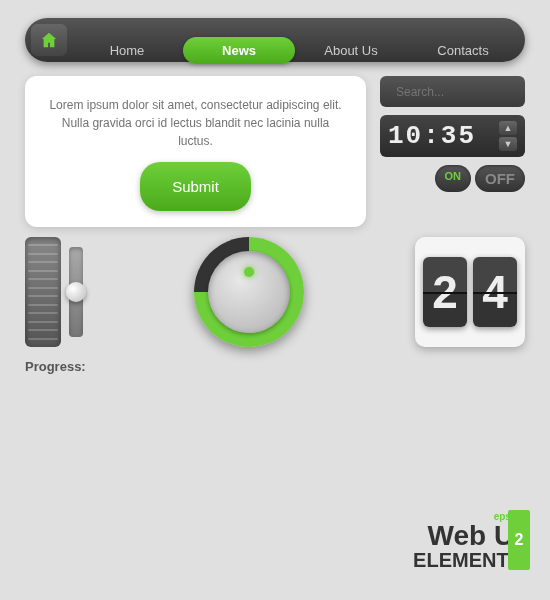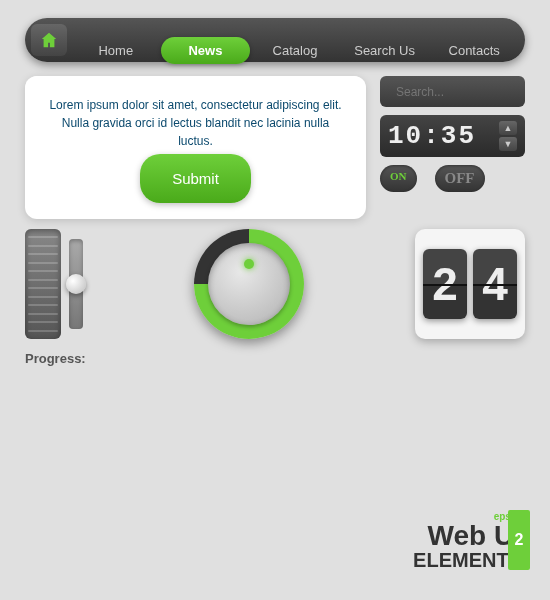--- a/index.html
+++ b/index.html
@@ -67,24 +67,24 @@
       border-radius: 12px;
       padding: 20px 18px 16px;
       box-shadow: 0 2px 8px rgba(0,0,0,0.15), inset 0 1px 0 rgba(255,255,255,0.8);
       display: flex;
       flex-direction: column;
       align-items: center;
       min-height: 130px;
     }
     .card-text {
       font-size: 12px;
-      color: #0c4a6e;
+      color: #737373;
       text-align: center;
       line-height: 1.5;
-      margin-bottom: 4px;
+      margin-bottom: 12px;
     }
     .submit-btn {
       background: linear-gradient(to bottom, #6ecf3a, #4aaa1a);
       color: #fff;
       border: none;
       border-radius: 20px;
       padding: 16px 32px;
       font-size: 15px;
       font-weight: normal;
       cursor: pointer;
@@ -158,22 +158,22 @@
       color: #ccc;
       font-size: 9px;
       display: flex;
       align-items: center;
       justify-content: center;
     }
 
     
     .toggle-row {
       display: flex;
-      gap: 18px;
-      font-family: Liberation Serif, serif;
+      gap: 4px;
+      justify-content: flex-end;
     }
     .toggle-on {
       background: linear-gradient(to bottom, #555, #333);
       border-radius: 14px;
       padding: 5px 10px;
       color: #6ecf3a;
       font-size: 11px;
       font-weight: bold;
       cursor: pointer;
       box-shadow: inset 0 1px 3px rgba(0,0,0,0.4);
@@ -437,22 +437,21 @@
 <body>
 
 <nav class="navbar">
   <div class="nav-home">
     <svg viewBox="0 0 20 20" fill="#6ecf3a">
       <path d="M10 2L2 9h2v9h5v-5h2v5h5V9h2L10 2z"></path>
     </svg>
   </div>
   <div class="nav-item">Home</div>
   <div class="nav-item active">News</div>
-  <div class="nav-item">Catalog</div>
-  <div class="nav-item">Search Us</div>
+  <div class="nav-item">About Us</div>
   <div class="nav-item">Contacts</div>
 </nav>
 
 <div class="main-area">
 
   <div class="content-card">
     <p class="card-text">Lorem ipsum dolor sit amet, consectetur adipiscing elit. Nulla gravida orci id lectus blandit nec lacinia nulla luctus.</p>
     <button class="submit-btn">Submit</button>
   </div>
 

